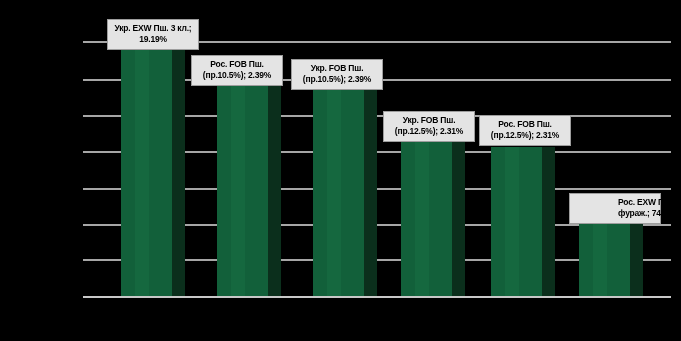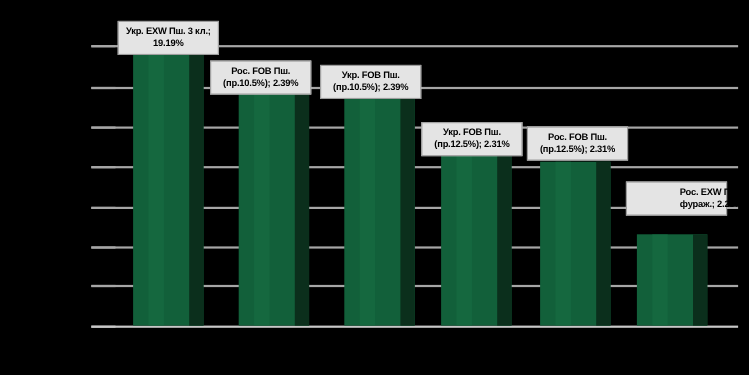--- a/index.html
+++ b/index.html
@@ -163,19 +163,19 @@
       <span class="lbl-line2">(пр.10.5%); 2.39%</span>
     </div>
     <div class="data-label" style="left:382px; top:110px; width:92px;">
       <span class="lbl-line1">Укр. FOB Пш.</span>
       <span class="lbl-line2">(пр.12.5%); 2.31%</span>
     </div>
     <div class="data-label" style="left:478px; top:114px; width:92px;">
       <span class="lbl-line1">Рос. FOB Пш.</span>
       <span class="lbl-line2">(пр.12.5%); 2.31%</span>
     </div>
-    <div class="data-label" style="left:568px; top:164px; width:92px;padding-left:48px;">
+    <div class="data-label" style="left:568px; top:192px; width:92px;padding-left:48px;">
       <span class="lbl-line1">Рос. EXW Пш.</span>
-      <span class="lbl-line2">фураж.; 2.23%</span>
+      <span class="lbl-line2">фураж.; 74.33%</span>
     </div>
 
   </div>
 </div>
 
 </body></html>

